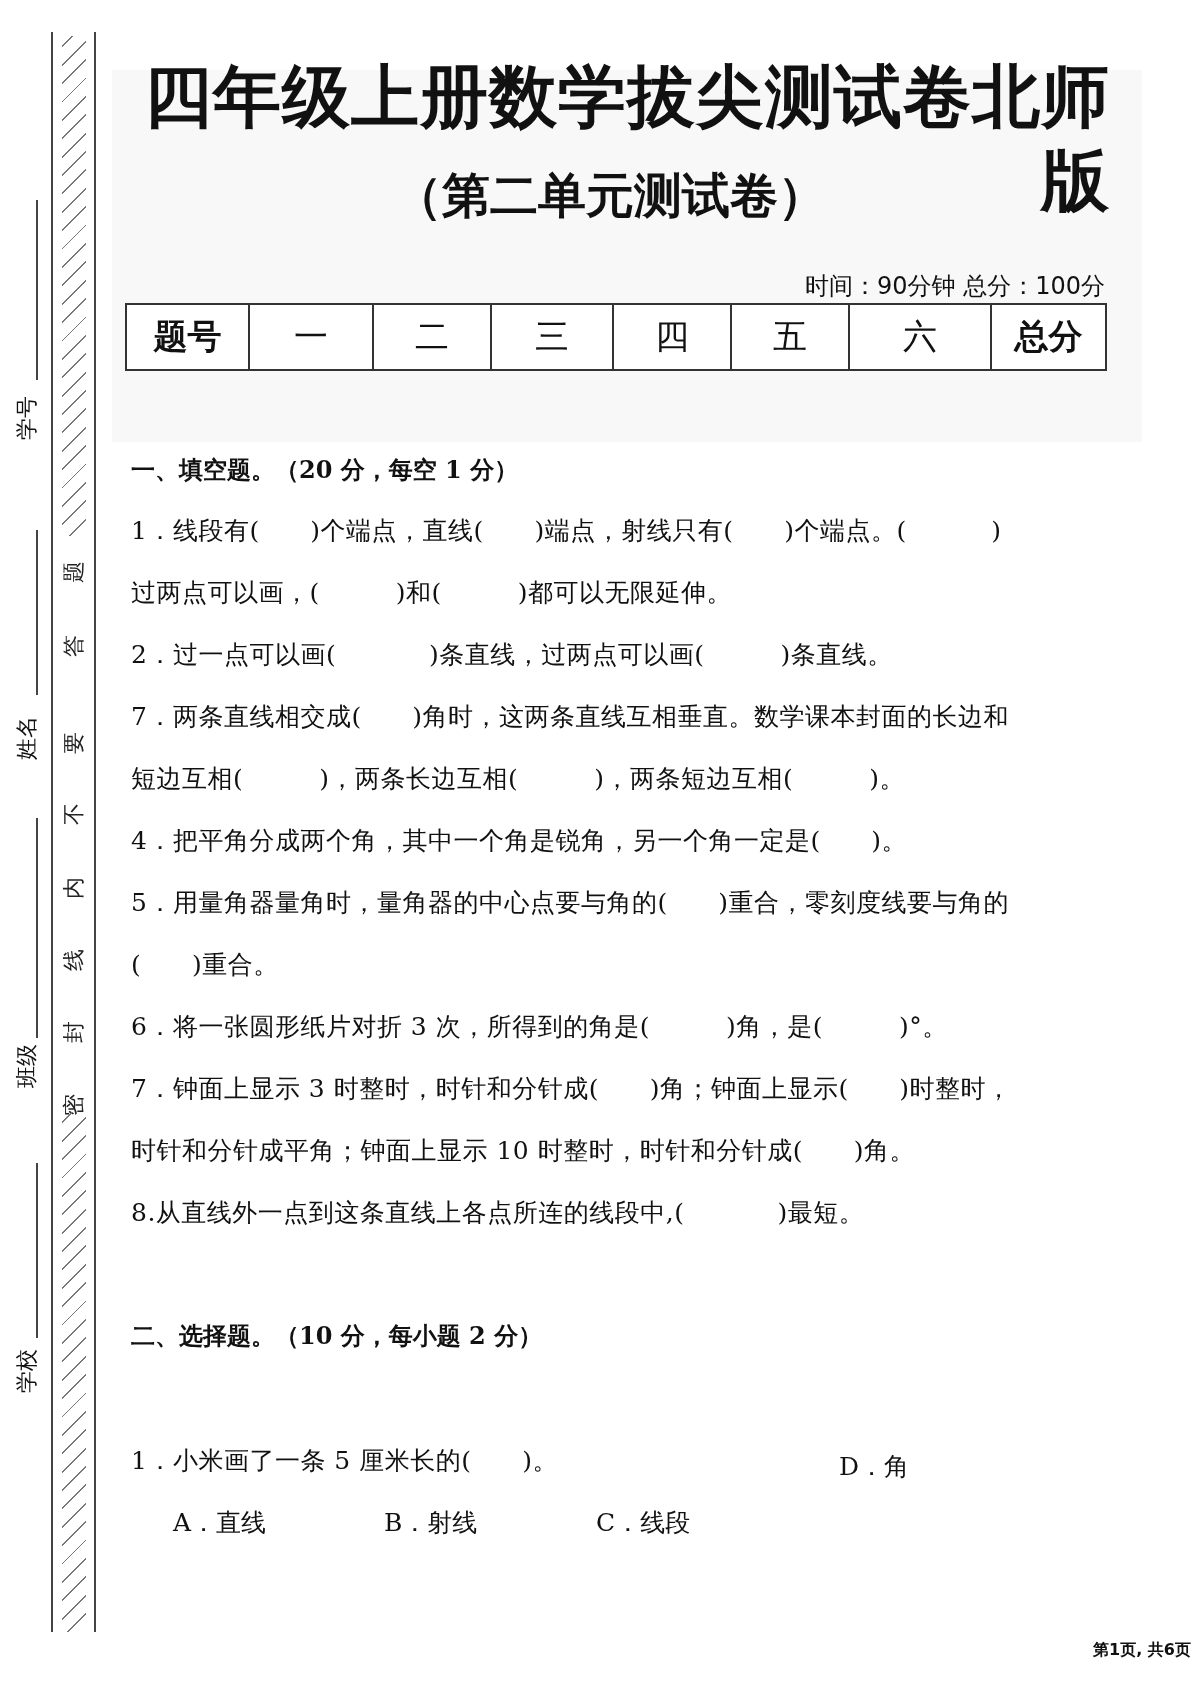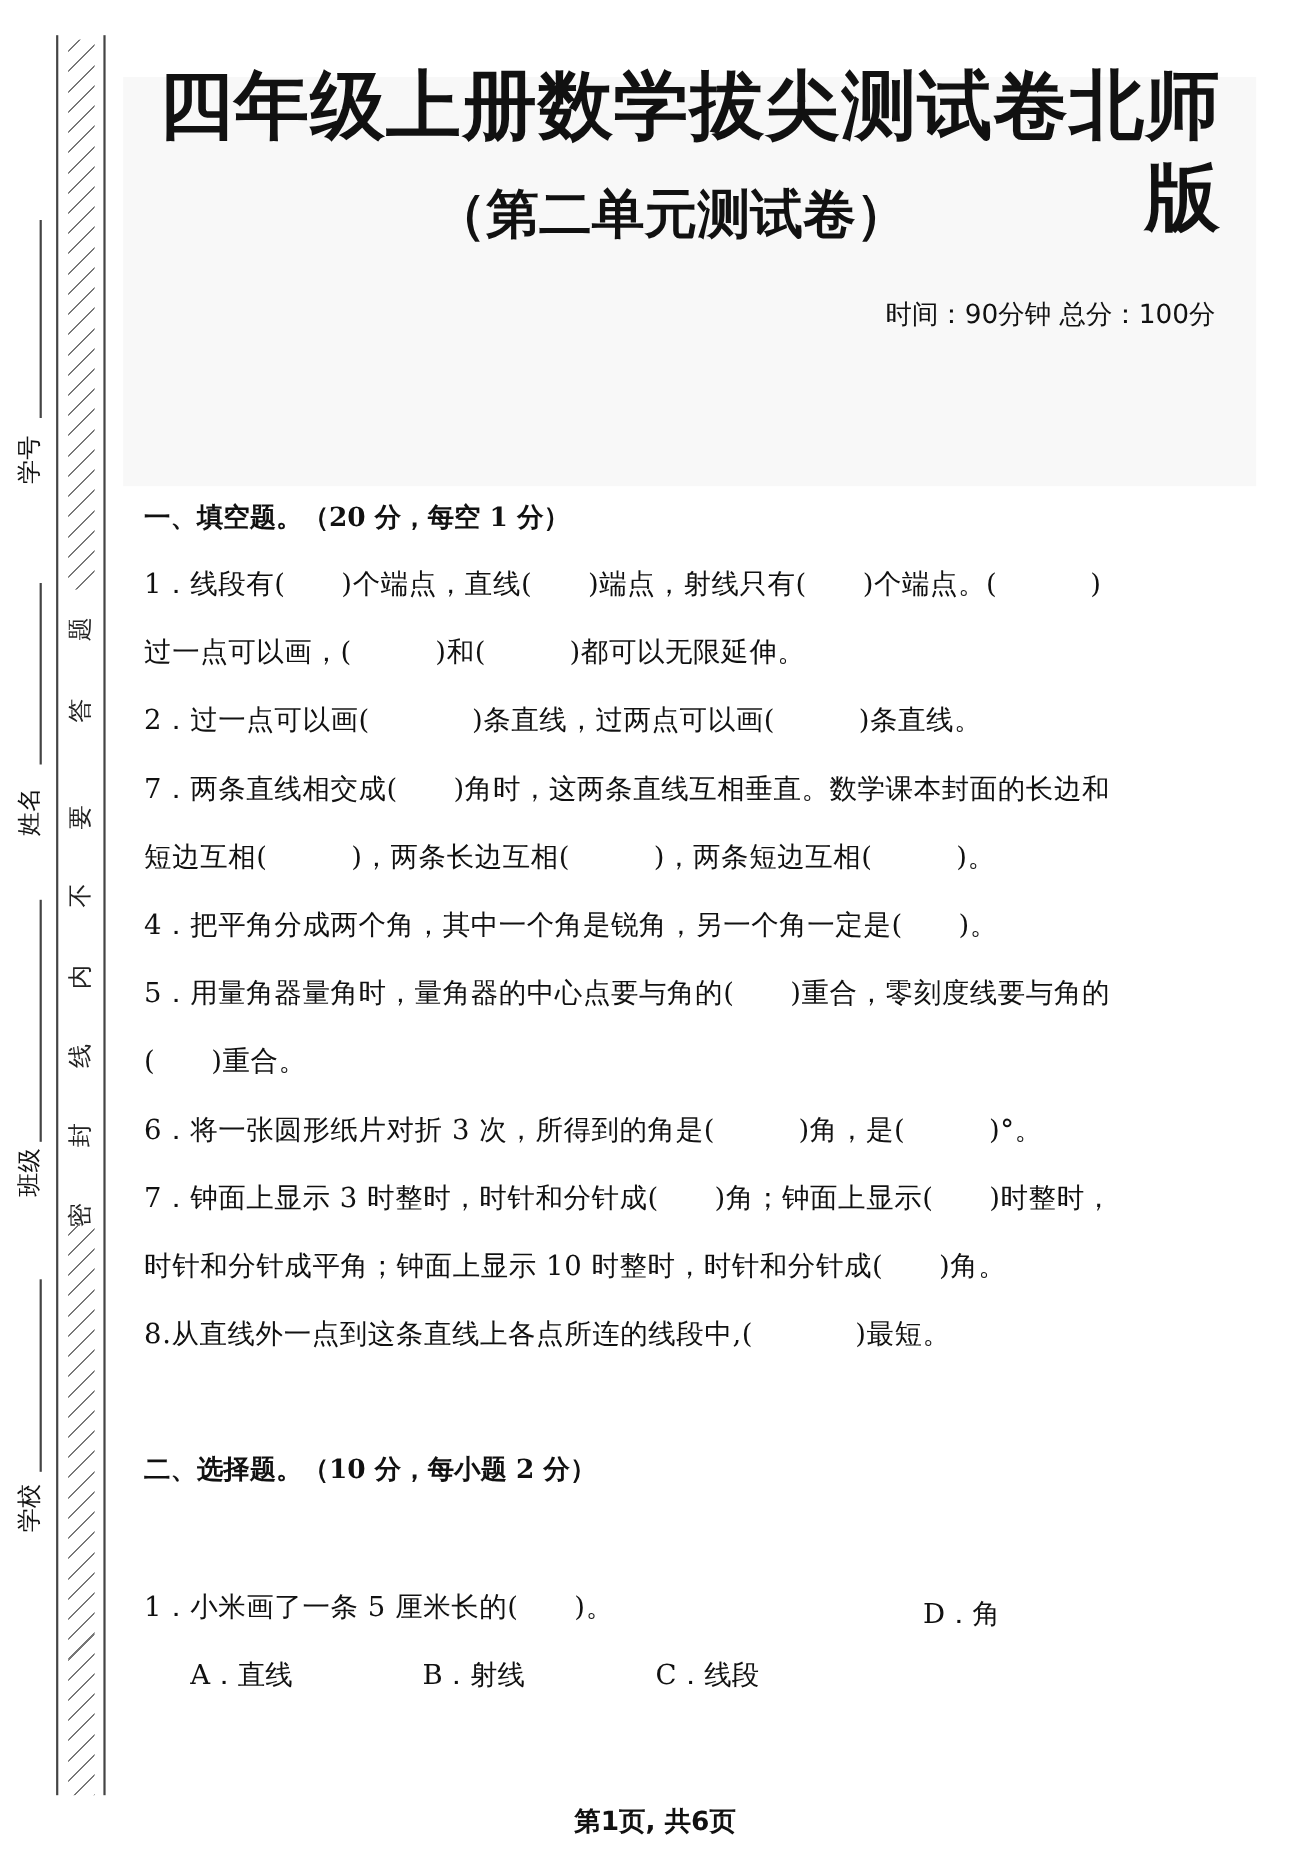--- a/index.html
+++ b/index.html
@@ -59,22 +59,22 @@
   .sec {
     position: absolute; left: 131px; font-size: 24px; font-weight: bold;
     font-family: "DejaVu Serif", "Liberation Serif", serif;
   }
   .line {
     position: absolute; left: 131px; font-size: 25px; white-space: pre;
     letter-spacing: 0.5px;
   }
   .opt { position: absolute; font-size: 25px; white-space: pre; }
   .footer {
-    position: absolute; left: 0; width: 1191px; top: 1640px; text-align: center;
-    font-family: "DejaVu Sans", "Liberation Sans", sans-serif; font-size: 24px; font-weight: bold;
+    position: absolute; left: 0; width: 1191px; top: 1640px; text-align: right;
+    font-family: "DejaVu Sans", "Liberation Sans", sans-serif; font-size: 16px; font-weight: bold;
   }
 </style>
 </head>
 <body>
 
 <div>
   <div class="bind-line left"></div>
   <div class="bind-line right"></div>
 
   <div class="hatch" style="top:36px;height:500px;"></div>
@@ -109,26 +109,36 @@
   </div>
 </div>
 
 <div class="panel"></div>
 <div class="title">四年级上册数学拔尖测试卷北师版</div>
 <div class="subtitle">（第二单元测试卷）</div>
 <div class="meta">时间：90分钟  总分：100分</div>
 
 <table class="score">
   <tbody>
+      <tr class="r1">
+    <td class="head" style="width:121px;">题号</td>
+    <td style="width:122px;">一</td>
+    <td style="width:116px;">二</td>
+    <td style="width:120px;">三</td>
+    <td style="width:116px;">四</td>
+    <td style="width:116px;">五</td>
+    <td style="width:140px;">六</td>
+    <td class="head" style="width:113px;">总分</td>
+  </tr>
 </tbody>
   </table>
 
 <div class="sec" style="top:454px;">一、填空题。（20 分，每空 1 分）</div>
 <div class="line" style="top:514px;">1．线段有(      )个端点，直线(      )端点，射线只有(      )个端点。(          )</div>
-<div class="line" style="top:576px;">过一点可以画，(         )和(         )都可以无限延伸。</div>
+<div class="line" style="top:576px;">过两点可以画，(         )和(         )都可以无限延伸。</div>
 <div class="line" style="top:638px;">2．过一点可以画(           )条直线，过两点可以画(         )条直线。</div>
 <div class="line" style="top:700px;">7．两条直线相交成(      )角时，这两条直线互相垂直。数学课本封面的长边和</div>
 <div class="line" style="top:762px;">短边互相(         )，两条长边互相(         )，两条短边互相(         )。</div>
 <div class="line" style="top:824px;">4．把平角分成两个角，其中一个角是锐角，另一个角一定是(      )。</div>
 <div class="line" style="top:886px;">5．用量角器量角时，量角器的中心点要与角的(      )重合，零刻度线要与角的</div>
 <div class="line" style="top:948px;">(      )重合。</div>
 <div class="line" style="top:1010px;">6．将一张圆形纸片对折 3 次，所得到的角是(         )角，是(         )°。</div>
 <div class="line" style="top:1072px;">7．钟面上显示 3 时整时，时针和分针成(      )角；钟面上显示(      )时整时，</div>
 <div class="line" style="top:1134px;">时针和分针成平角；钟面上显示 10 时整时，时针和分针成(      )角。</div>
 <div class="line" style="top:1196px;">8.从直线外一点到这条直线上各点所连的线段中,(           )最短。</div>

